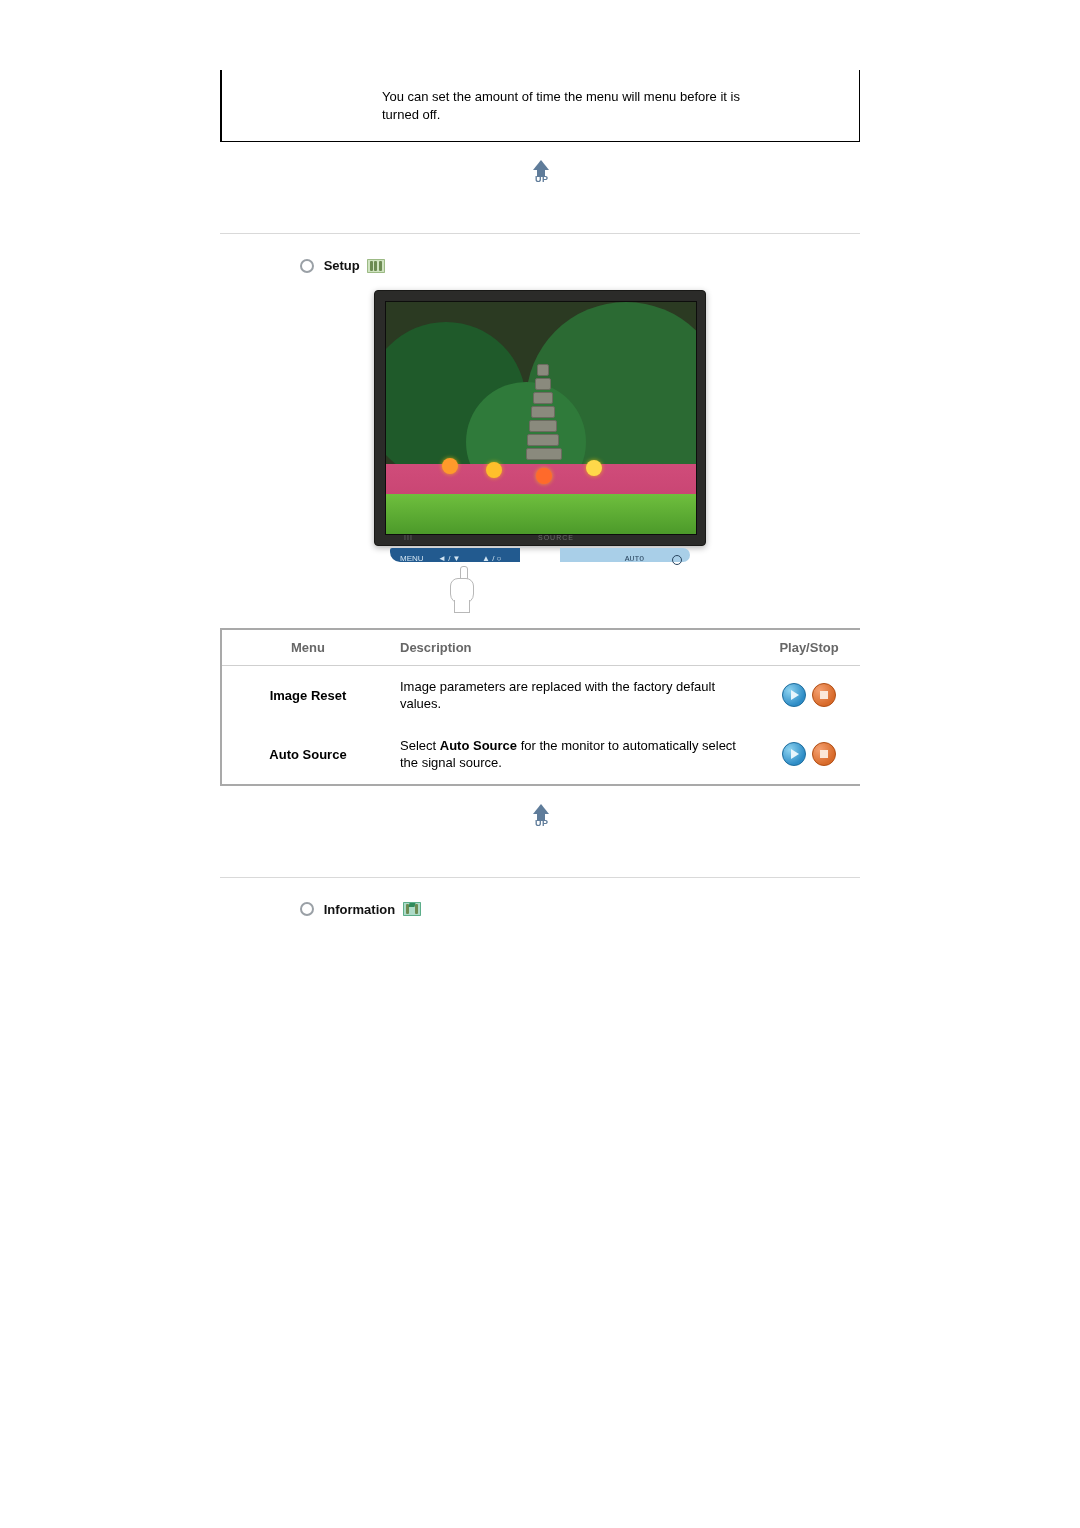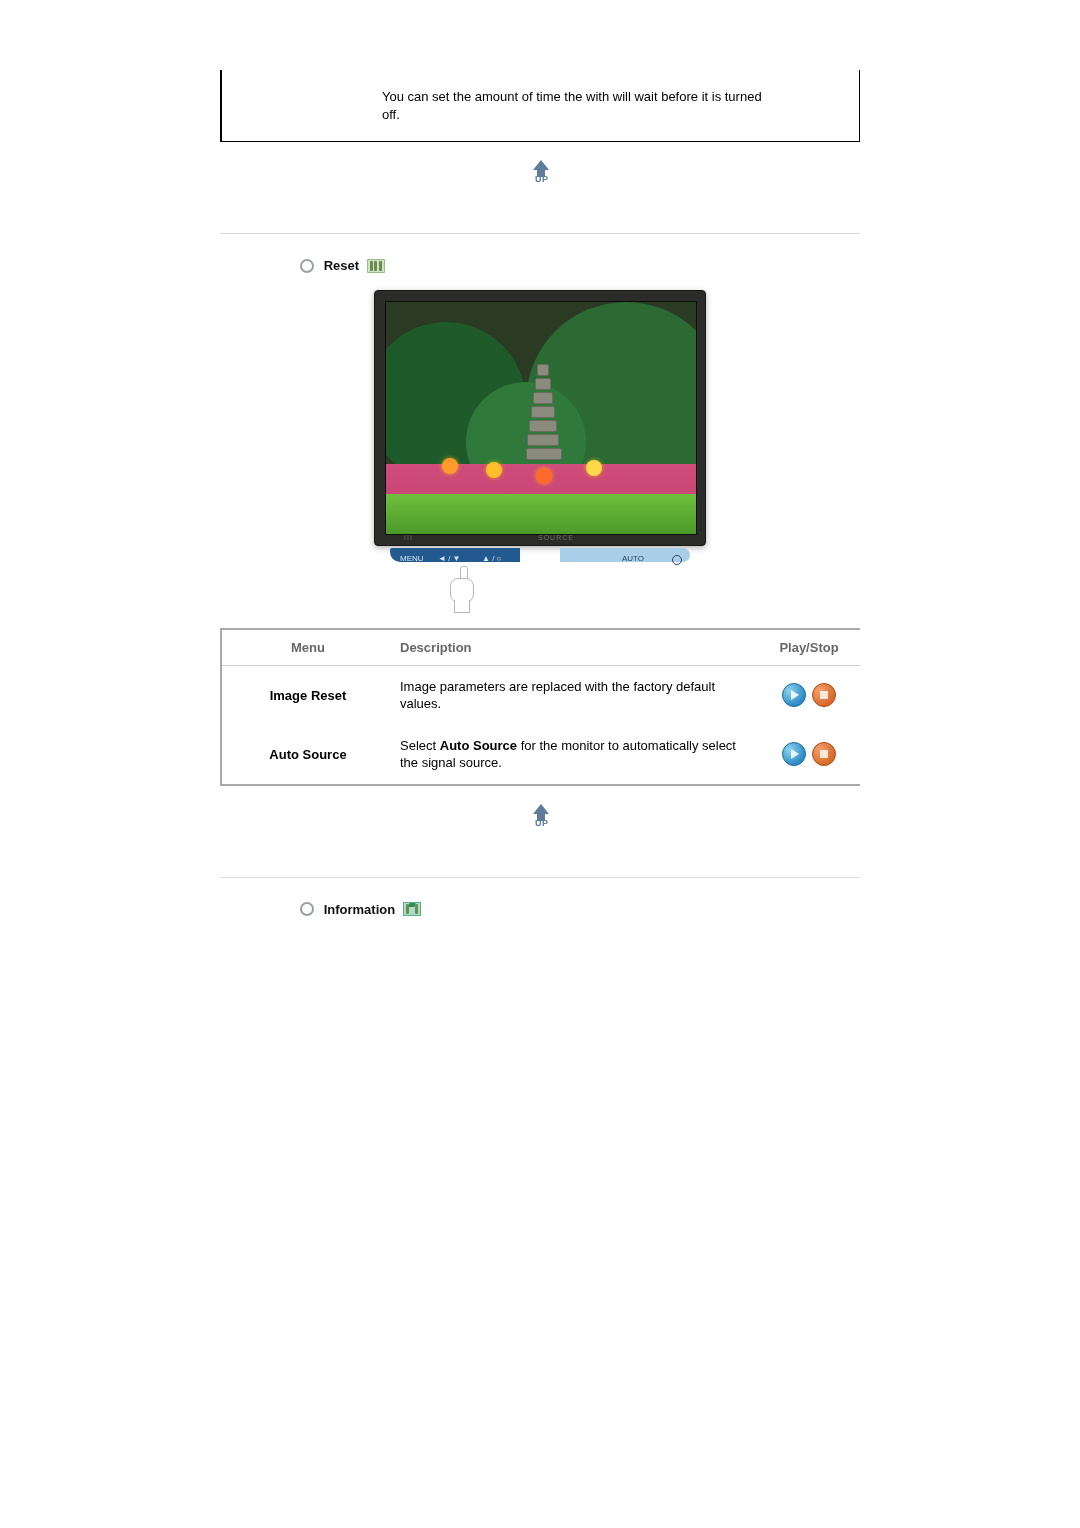--- a/index.html
+++ b/index.html
@@ -200,21 +200,21 @@
     position:absolute;right:0;top:4px;width:130px;height:14px;
     background:#a9cfe8;
     border-radius:0 10px 10px 0;
   }
   .osd-label{
     position:absolute;top:-10px;font-size:7px;color:#6b6b6b;letter-spacing:1px;
   }
   .osd-label.lmenu{left:14px;}
   .osd-label.lsource{left:148px;}
   .osd-auto{
-    position:absolute;right:46px;top:6px;font-size:8px;color:#2a4660;
+    position:absolute;right:46px;top:6px;font-size:8px;color:#2a4660;font-family:Liberation Mono, monospace;
   }
   .osd-sym{
     position:absolute;top:6px;font-size:8px;color:#d3e5f2;
   }
   .s1{left:10px;}
   .s2{left:48px;}
   .s3{left:92px;}
   .osd-circ{
     position:absolute;right:8px;top:7px;width:8px;height:8px;border:1px solid #2a4660;border-radius:50%;
   }
@@ -311,36 +311,36 @@
   }
 
   .bottom-gap{height:600px;}
 </style>
 </head>
 <body>
 
 <div class="page">
 
   <div class="top-box">
-    <div class="top-text">You can set the amount of time the with will wait before it is turned off.</div>
+    <div class="top-text">You can set the amount of time the menu will menu before it is turned off.</div>
   </div>
 
   <div class="up-wrap">
     <span class="up-icon">
       <span class="up-arrow"></span>
       <span class="up-stem"></span>
       <span class="up-label">UP</span>
     </span>
   </div>
 
   <hr class="sep">
 
   <div class="section-title">
     <span class="bullet-ring"></span>
-    <span>Reset</span>
+    <span>Setup</span>
     <span class="chip"><span class="mid"></span></span>
   </div>
 
   <div class="monitor-wrap">
     <div class="monitor">
       <div class="screen">
         <div class="bush b1"></div>
         <div class="bush b2"></div>
         <div class="bush b3"></div>
         <div class="ground"></div>

